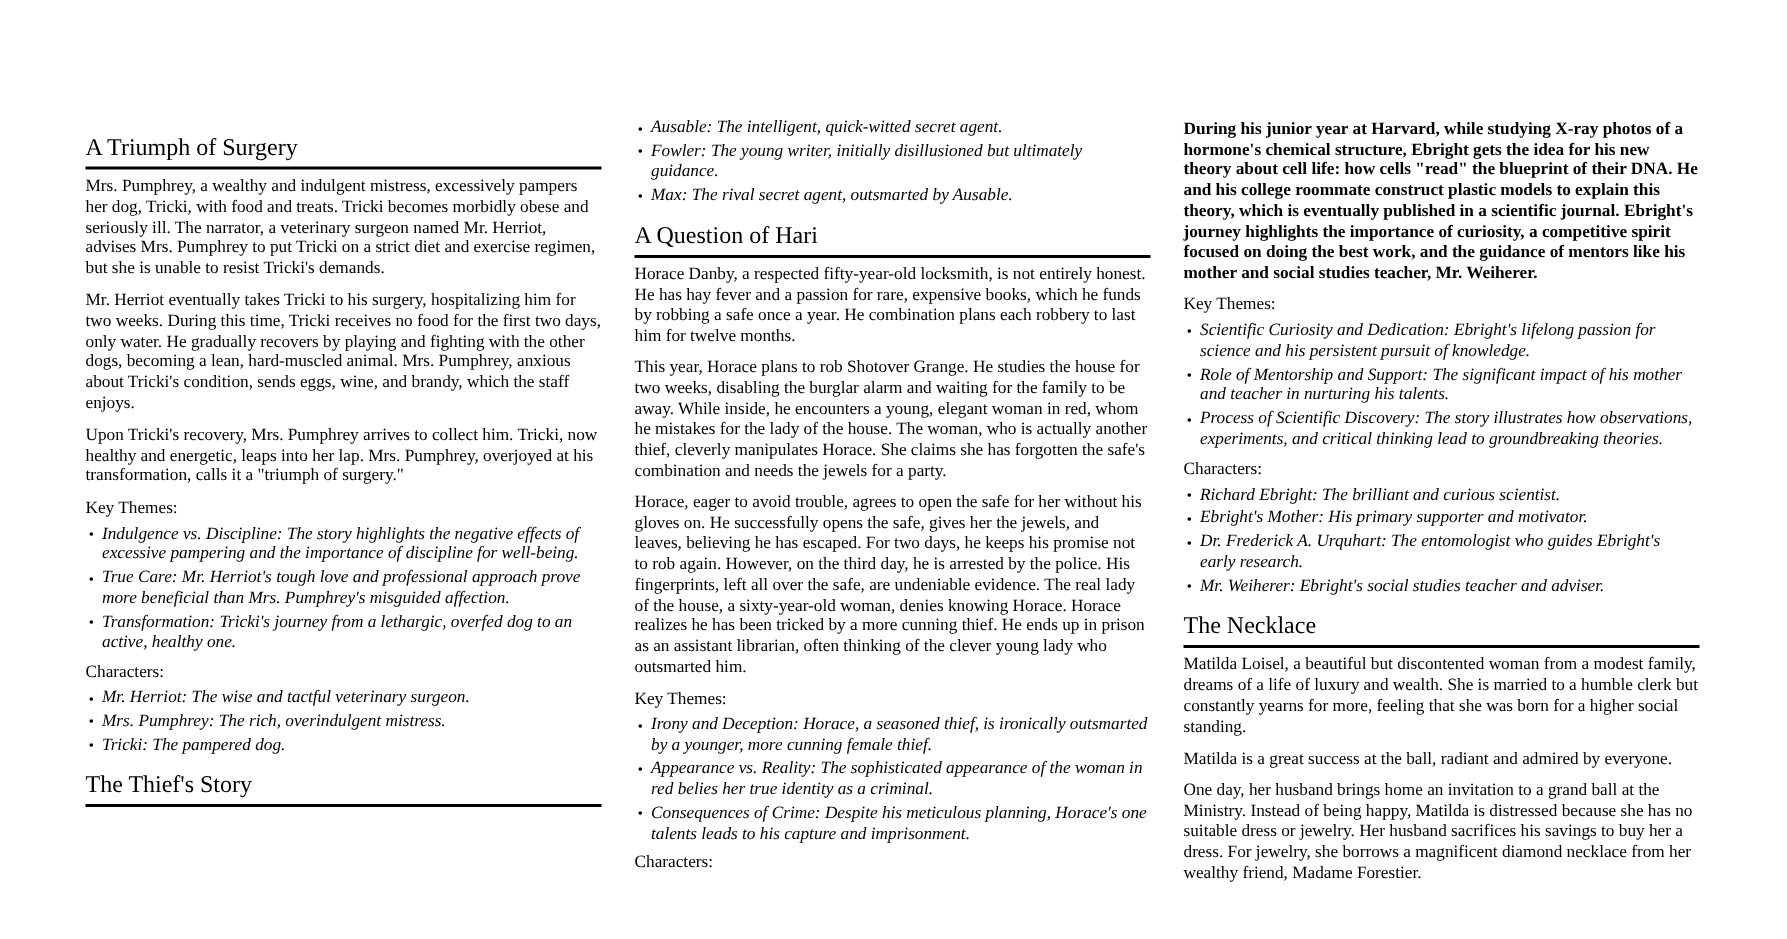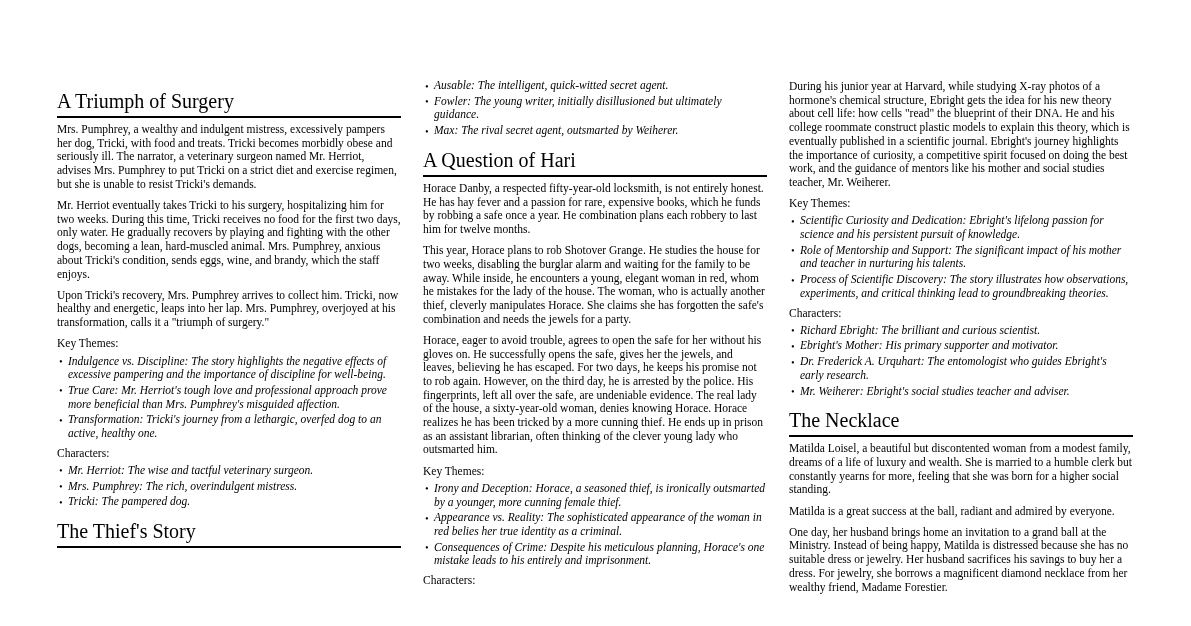--- a/index.html
+++ b/index.html
@@ -18,32 +18,32 @@
     width: 344px;
     font-size: 11.5px;
     line-height: 13.7px;
     color: #000000;
   }
   .col-1 { left: 57px; }
   .col-2 { left: 423px; }
   .col-3 { left: 789px; }
 
   h2.story-heading {
-    font-size: 20px;
+    font-size: 16px;
     line-height: 1.2;
     font-weight: normal;
     margin: 10px 0 5px 0;
     padding-bottom: 3px;
     border-bottom: 2px solid #000000;
   }
   .col-1 > h2.story-heading:first-child { margin-top: 14px; }
 
   p { margin: 0 0 7.5px 0; }
   p.label { margin: 0 0 3.5px 0; }
-  .col-3 > p:first-child { margin-top: 5px; }
+  .col-3 > p:first-child { margin-top: 5px; font-weight: bold; }
 
   ul.doc-list {
     list-style: none;
     margin: 0 0 6px 0;
     padding: 0;
   }
   .col-2 > ul.doc-list:first-child { margin-top: 4px; }
   ul.doc-list li {
     position: relative;
     margin: 0 0 2px 0;
@@ -80,31 +80,31 @@
       <li>Mrs. Pumphrey: The rich, overindulgent mistress.</li>
       <li>Tricki: The pampered dog.</li>
     </ul>
     <h2 class="story-heading">The Thief's Story</h2>
   </section>
 
   <section class="col col-2">
     <ul class="doc-list">
       <li>Ausable: The intelligent, quick-witted secret agent.</li>
       <li>Fowler: The young writer, initially disillusioned but ultimately guidance.</li>
-      <li>Max: The rival secret agent, outsmarted by Weiherer.</li>
+      <li>Max: The rival secret agent, outsmarted by Ausable.</li>
     </ul>
     <h2 class="story-heading">A Question of Hari</h2>
     <p>Horace Danby, a respected fifty-year-old locksmith, is not entirely honest. He has hay fever and a passion for rare, expensive books, which he funds by robbing a safe once a year. He combination plans each robbery to last him for twelve months.</p>
     <p>This year, Horace plans to rob Shotover Grange. He studies the house for two weeks, disabling the burglar alarm and waiting for the family to be away. While inside, he encounters a young, elegant woman in red, whom he mistakes for the lady of the house. The woman, who is actually another thief, cleverly manipulates Horace. She claims she has forgotten the safe's combination and needs the jewels for a party.</p>
     <p>Horace, eager to avoid trouble, agrees to open the safe for her without his gloves on. He successfully opens the safe, gives her the jewels, and leaves, believing he has escaped. For two days, he keeps his promise not to rob again. However, on the third day, he is arrested by the police. His fingerprints, left all over the safe, are undeniable evidence. The real lady of the house, a sixty-year-old woman, denies knowing Horace. Horace realizes he has been tricked by a more cunning thief. He ends up in prison as an assistant librarian, often thinking of the clever young lady who outsmarted him.</p>
     <p class="label">Key Themes:</p>
     <ul class="doc-list">
       <li>Irony and Deception: Horace, a seasoned thief, is ironically outsmarted by a younger, more cunning female thief.</li>
       <li>Appearance vs. Reality: The sophisticated appearance of the woman in red belies her true identity as a criminal.</li>
-      <li>Consequences of Crime: Despite his meticulous planning, Horace's one mistake leads to his entirely and imprisonment.</li>
+      <li>Consequences of Crime: Despite his meticulous planning, Horace's one talents leads to his capture and imprisonment.</li>
     </ul>
     <p class="label">Characters:</p>
   </section>
 
   <section class="col col-3">
     <p>During his junior year at Harvard, while studying X-ray photos of a hormone's chemical structure, Ebright gets the idea for his new theory about cell life: how cells "read" the blueprint of their DNA. He and his college roommate construct plastic models to explain this theory, which is eventually published in a scientific journal. Ebright's journey highlights the importance of curiosity, a competitive spirit focused on doing the best work, and the guidance of mentors like his mother and social studies teacher, Mr. Weiherer.</p>
     <p class="label">Key Themes:</p>
     <ul class="doc-list">
       <li>Scientific Curiosity and Dedication: Ebright's lifelong passion for science and his persistent pursuit of knowledge.</li>
       <li>Role of Mentorship and Support: The significant impact of his mother and teacher in nurturing his talents.</li>

